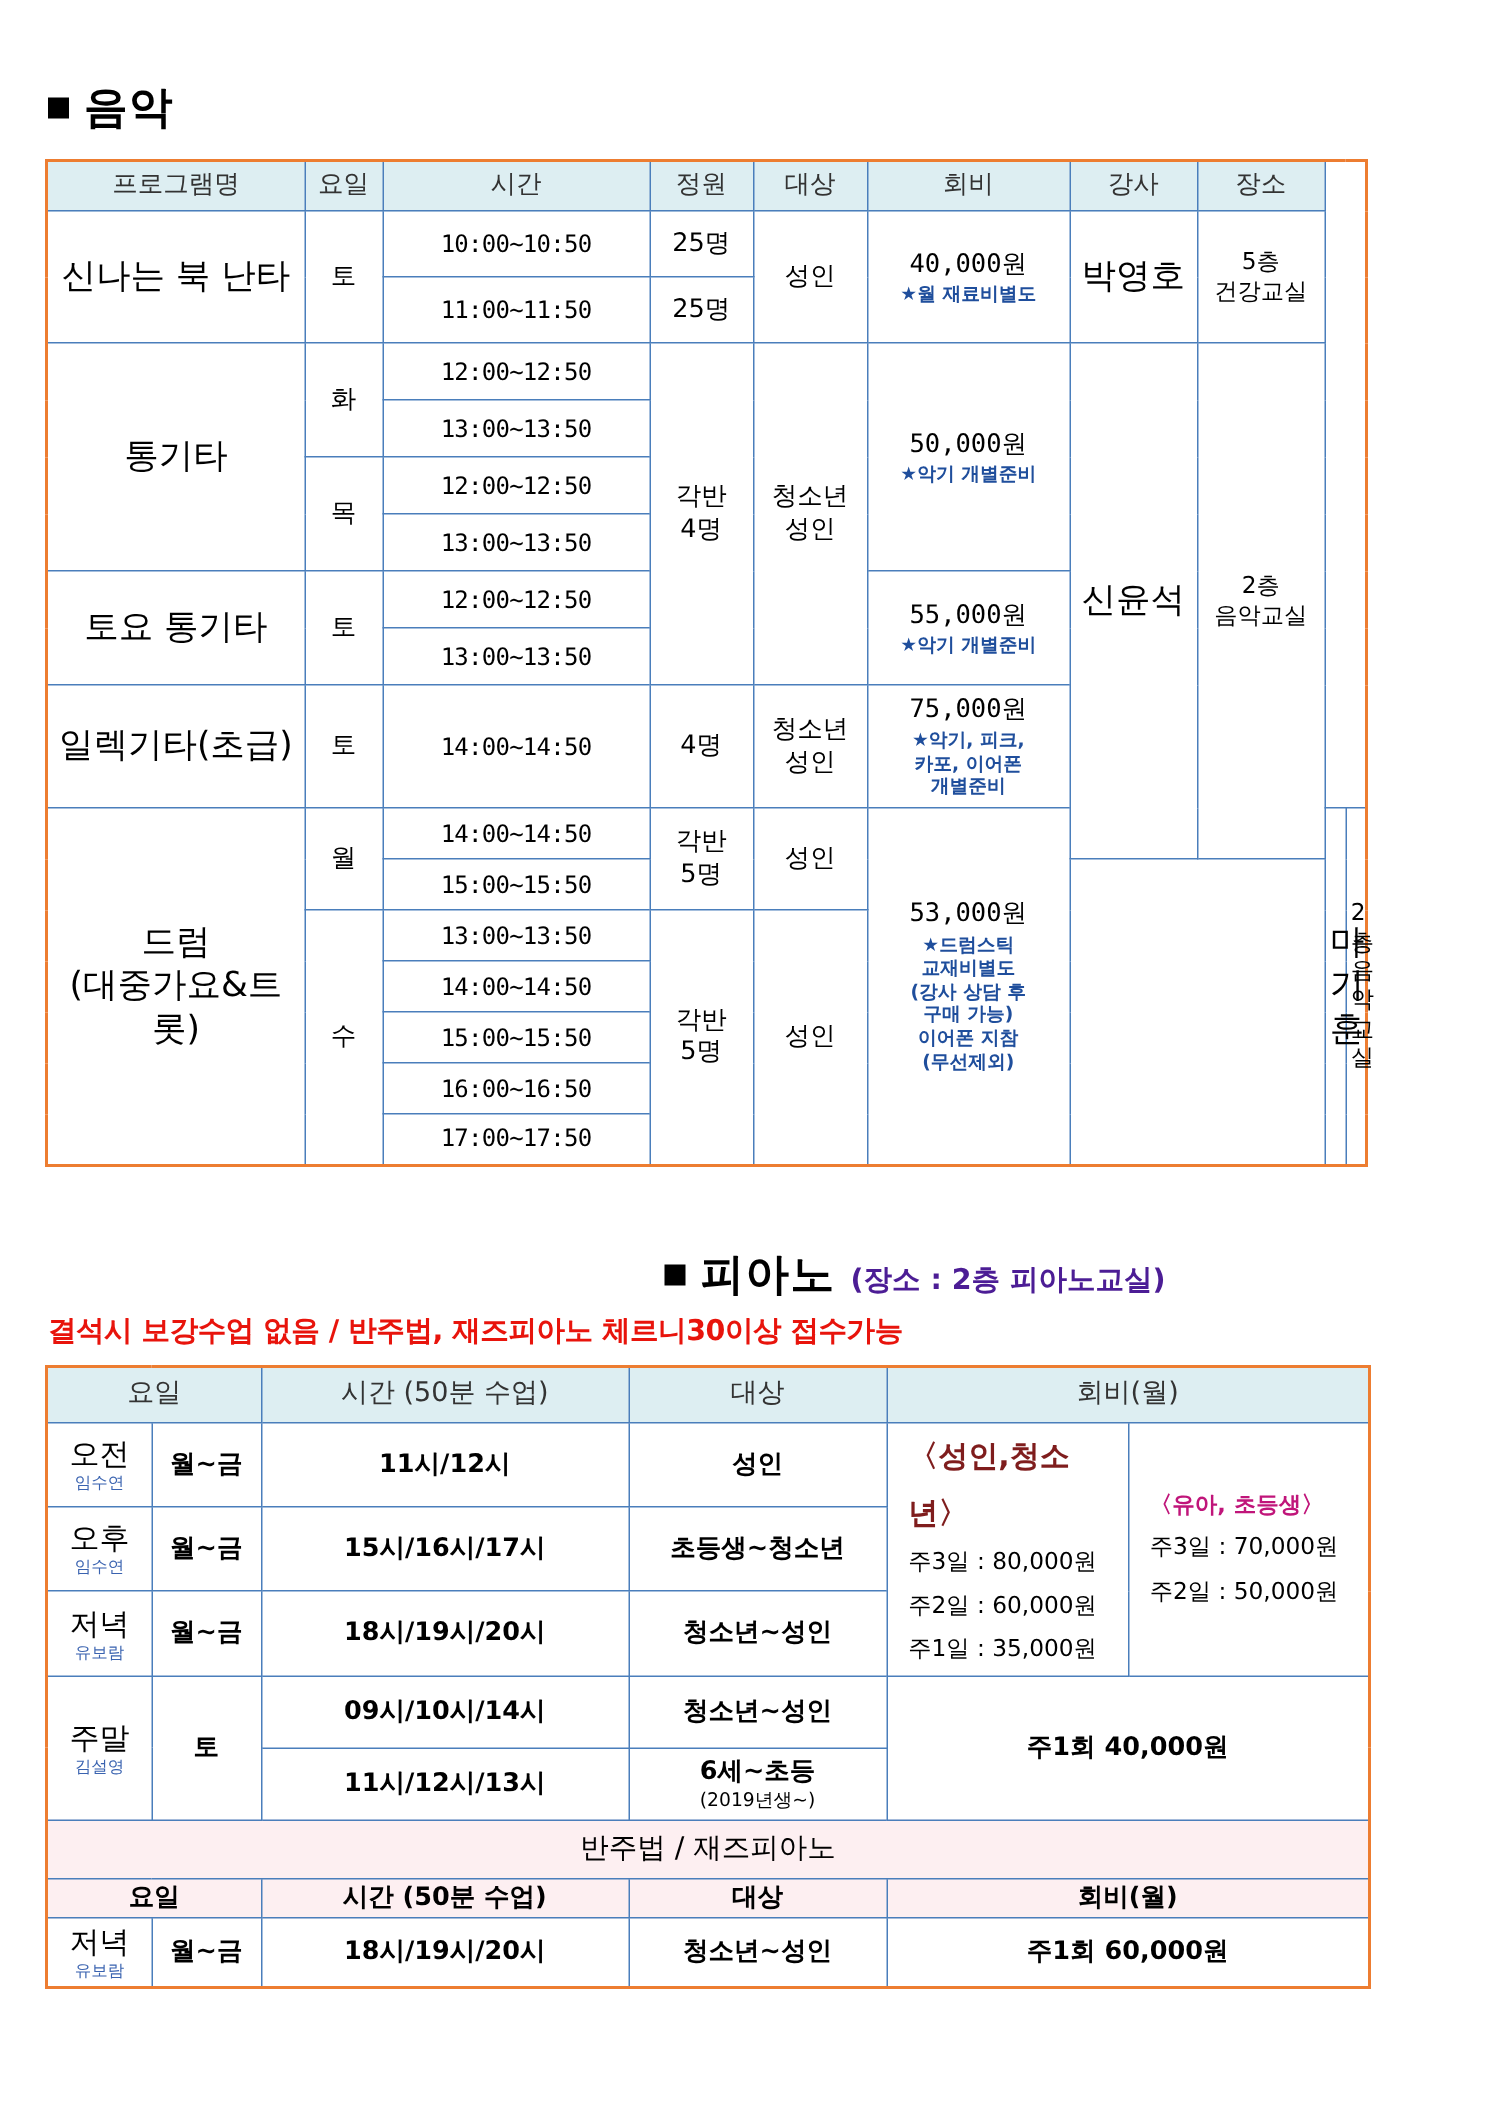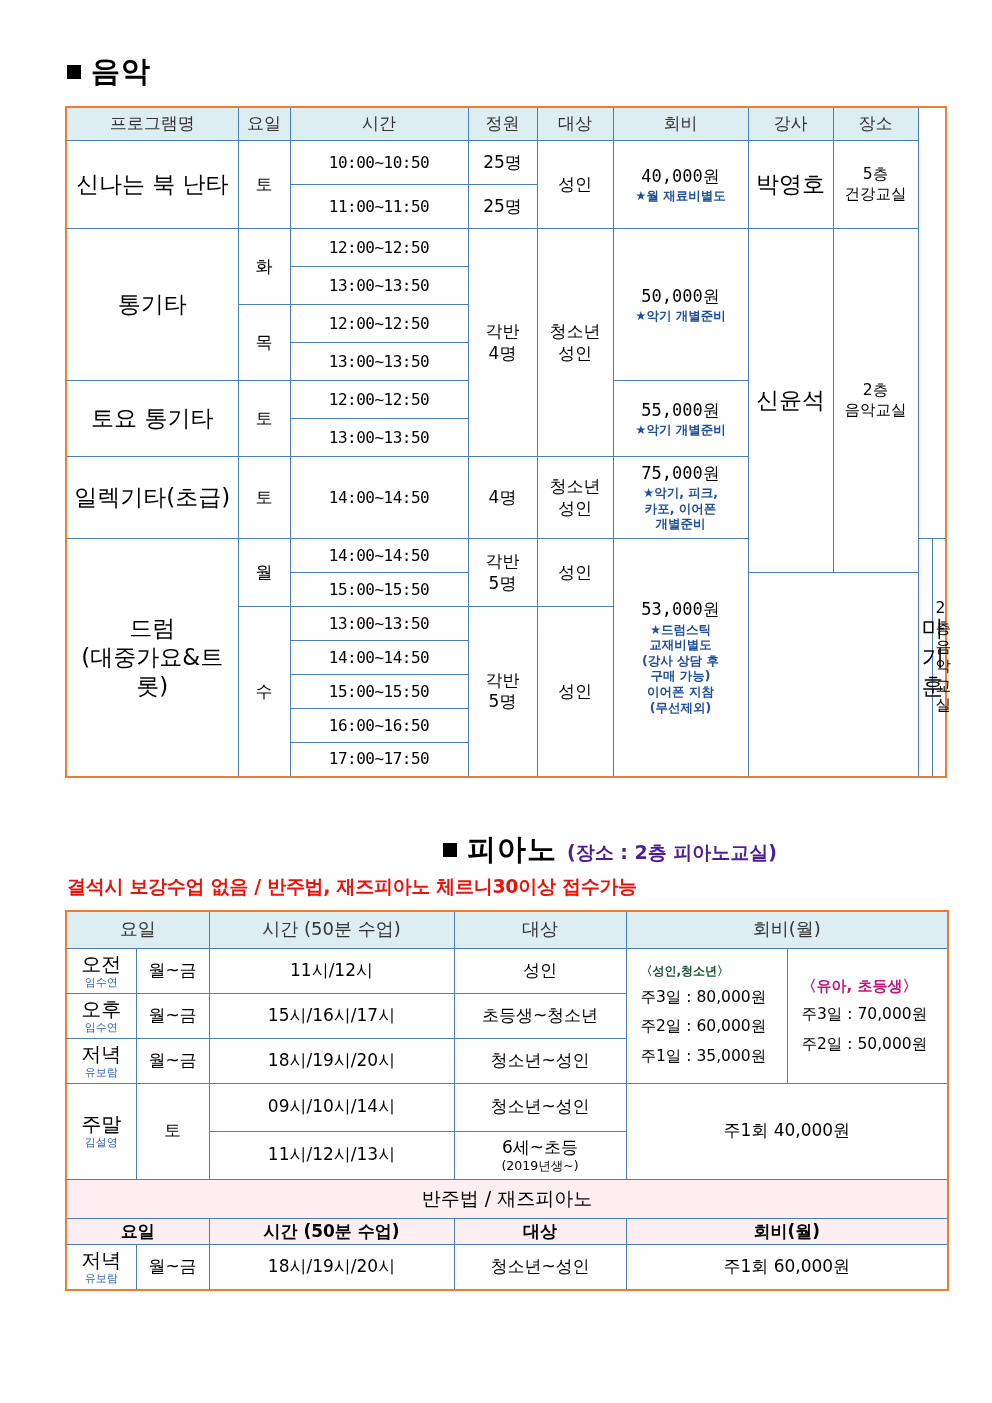--- a/index.html
+++ b/index.html
@@ -11,21 +11,21 @@
     width: 992px;
     height: 1403px;
     font-family: "DejaVu Sans", "Liberation Sans", sans-serif;
     color: #000000;
     position: relative;
   }
   .page {
     width: 832px;
     height: 1403px;
     box-sizing: border-box;
-    padding: 52px 55px 0 65px;
+    padding: 52px 55px 0 30px;
     position: relative;
   }
 
   
   .section-head {
     display: flex;
     align-items: baseline;
     gap: 10px;
     margin: 0 0 14px 2px;
   }
@@ -92,30 +92,30 @@
   }
   .nm { font-size: 23px; margin-top: 40px; }
   .room { font-size: 15.5px; line-height: 1.25; }
 
   
   table.piano th, table.piano td { border: 1px solid #4a7ebb; }
   table.piano thead th { background: #ddeef2; font-size: 18px; height: 32px;}
   .slot-name { font-size: 20px; line-height:1.2; }
   .slot-teacher { font-size: 11px; color: #3a63b0; display:block; }
   .fee-box { font-size: 15.5px; line-height: 1.9; text-align: left; padding-left: 14px;}
-  .fee-col-title { font-weight: bold; color: #14532d; font-size: 12px; }
+  .fee-col-title { font-weight: bold; color: #7f1d1d; font-size: 20px; }
   .fee-col-title2 { font-weight: bold; color: #c0157a; font-size: 15px;}
   .divider-cell {
     background: #fdeff1;
     font-size: 19px;
     height: 34px;
   }
   .sub-head-row th { background: #fdeff1 !important; }
   .tiny { font-size: 12.5px; }
-  .pw { font-size: 17px; }
+  .pw { font-size: 17px; font-weight: bold; }
 </style>
 </head>
 <body>
 
 <div class="page">
 
   <div class="section-head">
     <span class="sq"></span>
     <span class="section-title">음악</span>
   </div>

